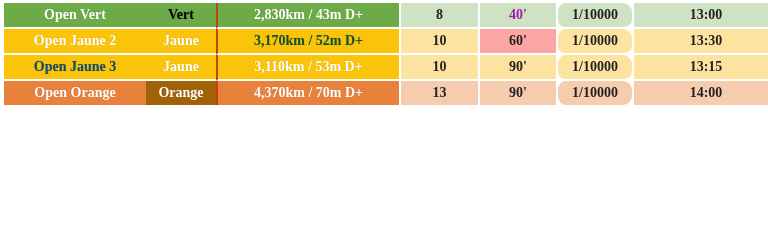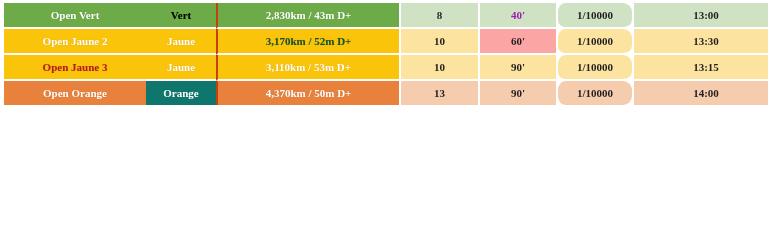--- a/index.html
+++ b/index.html
@@ -26,21 +26,21 @@
     border-spacing: 0;
     table-layout: fixed;
     width: 764px;
     margin: 3px 0 0 4px;
   }
 
   table.race-table td {
     height: 24px;
     padding: 0;
     font-weight: bold;
-    font-size: 11px;
+    font-size: 14px;
     text-align: center;
     vertical-align: middle;
     white-space: nowrap;
     overflow: hidden;
     line-height: 24px;
   }
 
   
   .c-name   { width: 142px; }
   .c-color  { width: 70px;  }
@@ -100,33 +100,33 @@
         <td class="c-name dark" style="background: rgb(250, 196, 11); color: rgb(255, 255, 255);">Open Jaune 2</td>
         <td class="c-color dark" style="background: rgb(250, 196, 11); color: rgb(255, 255, 255);">Jaune</td>
         <td class="c-dist dark sep-left" style="background: rgb(250, 196, 11); color: #14532d;">3,170km / 52m D+</td>
         <td class="c-stages light vsep" style="background: rgb(252, 227, 160); color: rgb(35, 31, 32);">10</td>
         <td class="c-time light vsep" style="background: #fca5a5; color: rgb(35, 31, 32);">60'</td>
         <td class="c-scale light vsep" style="background: rgb(252, 227, 160); color: rgb(35, 31, 32);">1/10000</td>
         <td class="c-start light vsep" style="background: rgb(252, 227, 160); color: rgb(35, 31, 32);">13:30</td>
       </tr>
 
       <tr class="row">
-        <td class="c-name dark" style="background: rgb(250, 196, 11); color: #b91c1c;">Open Jaune 3</td>
+        <td class="c-name dark" style="background: rgb(250, 196, 11); color: #0c4a6e;">Open Jaune 3</td>
         <td class="c-color dark" style="background: rgb(250, 196, 11); color: rgb(255, 255, 255);">Jaune</td>
         <td class="c-dist dark sep-left" style="background: rgb(250, 196, 11); color: rgb(255, 255, 255);">3,110km / 53m D+</td>
         <td class="c-stages light vsep" style="background: rgb(252, 227, 160); color: rgb(35, 31, 32);">10</td>
         <td class="c-time light vsep" style="background: rgb(252, 227, 160); color: rgb(35, 31, 32);">90'</td>
         <td class="c-scale light vsep" style="background: rgb(252, 227, 160); color: rgb(35, 31, 32);">1/10000</td>
         <td class="c-start light vsep" style="background: rgb(252, 227, 160); color: rgb(35, 31, 32);">13:15</td>
       </tr>
 
       <tr class="row">
         <td class="c-name dark" style="background: rgb(232, 129, 60); color: rgb(255, 255, 255);">Open Orange</td>
-        <td class="c-color dark" style="background: #0f766e; color: rgb(255, 255, 255);">Orange</td>
-        <td class="c-dist dark sep-left" style="background: rgb(232, 129, 60); color: rgb(255, 255, 255);">4,370km / 50m D+</td>
+        <td class="c-color dark" style="background: #a16207; color: rgb(255, 255, 255);">Orange</td>
+        <td class="c-dist dark sep-left" style="background: rgb(232, 129, 60); color: rgb(255, 255, 255);">4,370km / 70m D+</td>
         <td class="c-stages light vsep" style="background: rgb(246, 204, 175); color: rgb(35, 31, 32);">13</td>
         <td class="c-time light vsep" style="background: rgb(246, 204, 175); color: rgb(35, 31, 32);">90'</td>
         <td class="c-scale light vsep" style="background: rgb(246, 204, 175); color: rgb(35, 31, 32);">1/10000</td>
         <td class="c-start light vsep" style="background: rgb(246, 204, 175); color: rgb(35, 31, 32);">14:00</td>
       </tr>
 
     </tbody>
   </table>
 </div>
 

